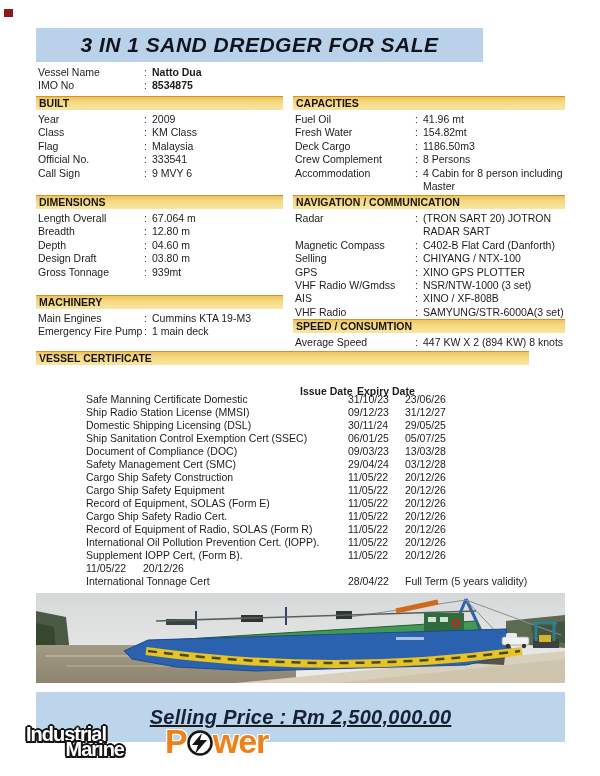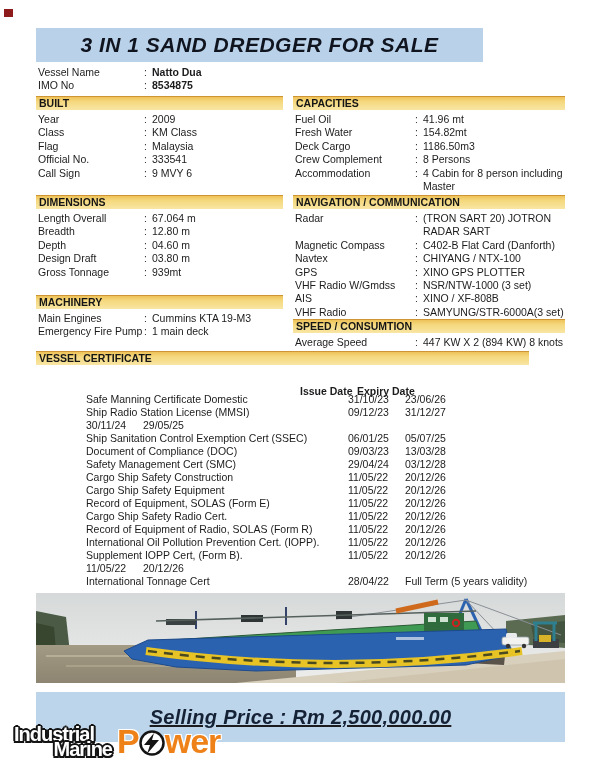--- a/index.html
+++ b/index.html
@@ -56,21 +56,21 @@
   .photo svg { display:block; width:100%; height:100%; }
 
   .price-bar {
     position:absolute; left:36px; top:692px; width:529px; height:50px;
     background:#bdd5ea; display:flex; align-items:center; justify-content:center;text-decoration:underline;
   }
   .price-bar span {
     font-size:20px; font-weight:bold; font-style:italic; color:#152135; letter-spacing:.3px;
   }
 
-  .logo { position:absolute; left:14px; top:724px; display:flex; align-items:center; }
+  .logo { position:absolute; left:26px; top:724px; display:flex; align-items:center;gap:36px; }
   .logo-stack { display:flex; flex-direction:column; width:98px; }
   .logo-white {
     font-size:20px; font-weight:bold; letter-spacing:-1px; color:#ffffff; line-height:18px;
     text-shadow:-1.5px -1.5px 0 #141414, 1.5px -1.5px 0 #141414,
                 -1.5px 1.5px 0 #141414, 1.5px 1.5px 0 #141414,
                  0 2px 0 #141414, 2px 0 0 #141414, -2px 0 0 #141414, 0 -2px 0 #141414;
   }
   .logo-line2 { align-self:flex-end; margin-top:-3px; }
   .logo-power {
     display:flex; align-items:center; margin-left:5px; margin-top:0px;
@@ -203,21 +203,21 @@
           <span class="lbl">Radar</span>
           <span class="col">:</span>
           <span class="val" style="max-width:150px">(TRON SART 20) JOTRON RADAR SART</span>
         </div>
       <div class="kv">
           <span class="lbl">Magnetic Compass</span>
           <span class="col">:</span>
           <span class="val">C402-B Flat Card (Danforth)</span>
         </div>
       <div class="kv">
-          <span class="lbl">Navtex</span>
+          <span class="lbl">Selling</span>
           <span class="col">:</span>
           <span class="val">CHIYANG / NTX-100</span>
         </div>
       <div class="kv">
           <span class="lbl">GPS</span>
           <span class="col">:</span>
           <span class="val">XINO GPS PLOTTER</span>
         </div>
       <div class="kv">
           <span class="lbl">VHF Radio W/Gmdss</span>
@@ -279,20 +279,21 @@
         <span class="c-name">Safe Manning Certificate Domestic</span>
         <span class="c-issue">31/10/23</span>
         <span class="c-expiry">23/06/26</span>
       </div>
     <div class="cert-row">
         <span class="c-name">Ship Radio Station License (MMSI)</span>
         <span class="c-issue">09/12/23</span>
         <span class="c-expiry">31/12/27</span>
       </div>
     <div class="cert-row">
+        <span class="c-name">Domestic Shipping Licensing (DSL)</span>
         <span class="c-issue">30/11/24</span>
         <span class="c-expiry">29/05/25</span>
       </div>
     <div class="cert-row">
         <span class="c-name">Ship Sanitation Control Exemption Cert (SSEC)</span>
         <span class="c-issue">06/01/25</span>
         <span class="c-expiry">05/07/25</span>
       </div>
     <div class="cert-row">
         <span class="c-name">Document of Compliance (DOC)</span>

